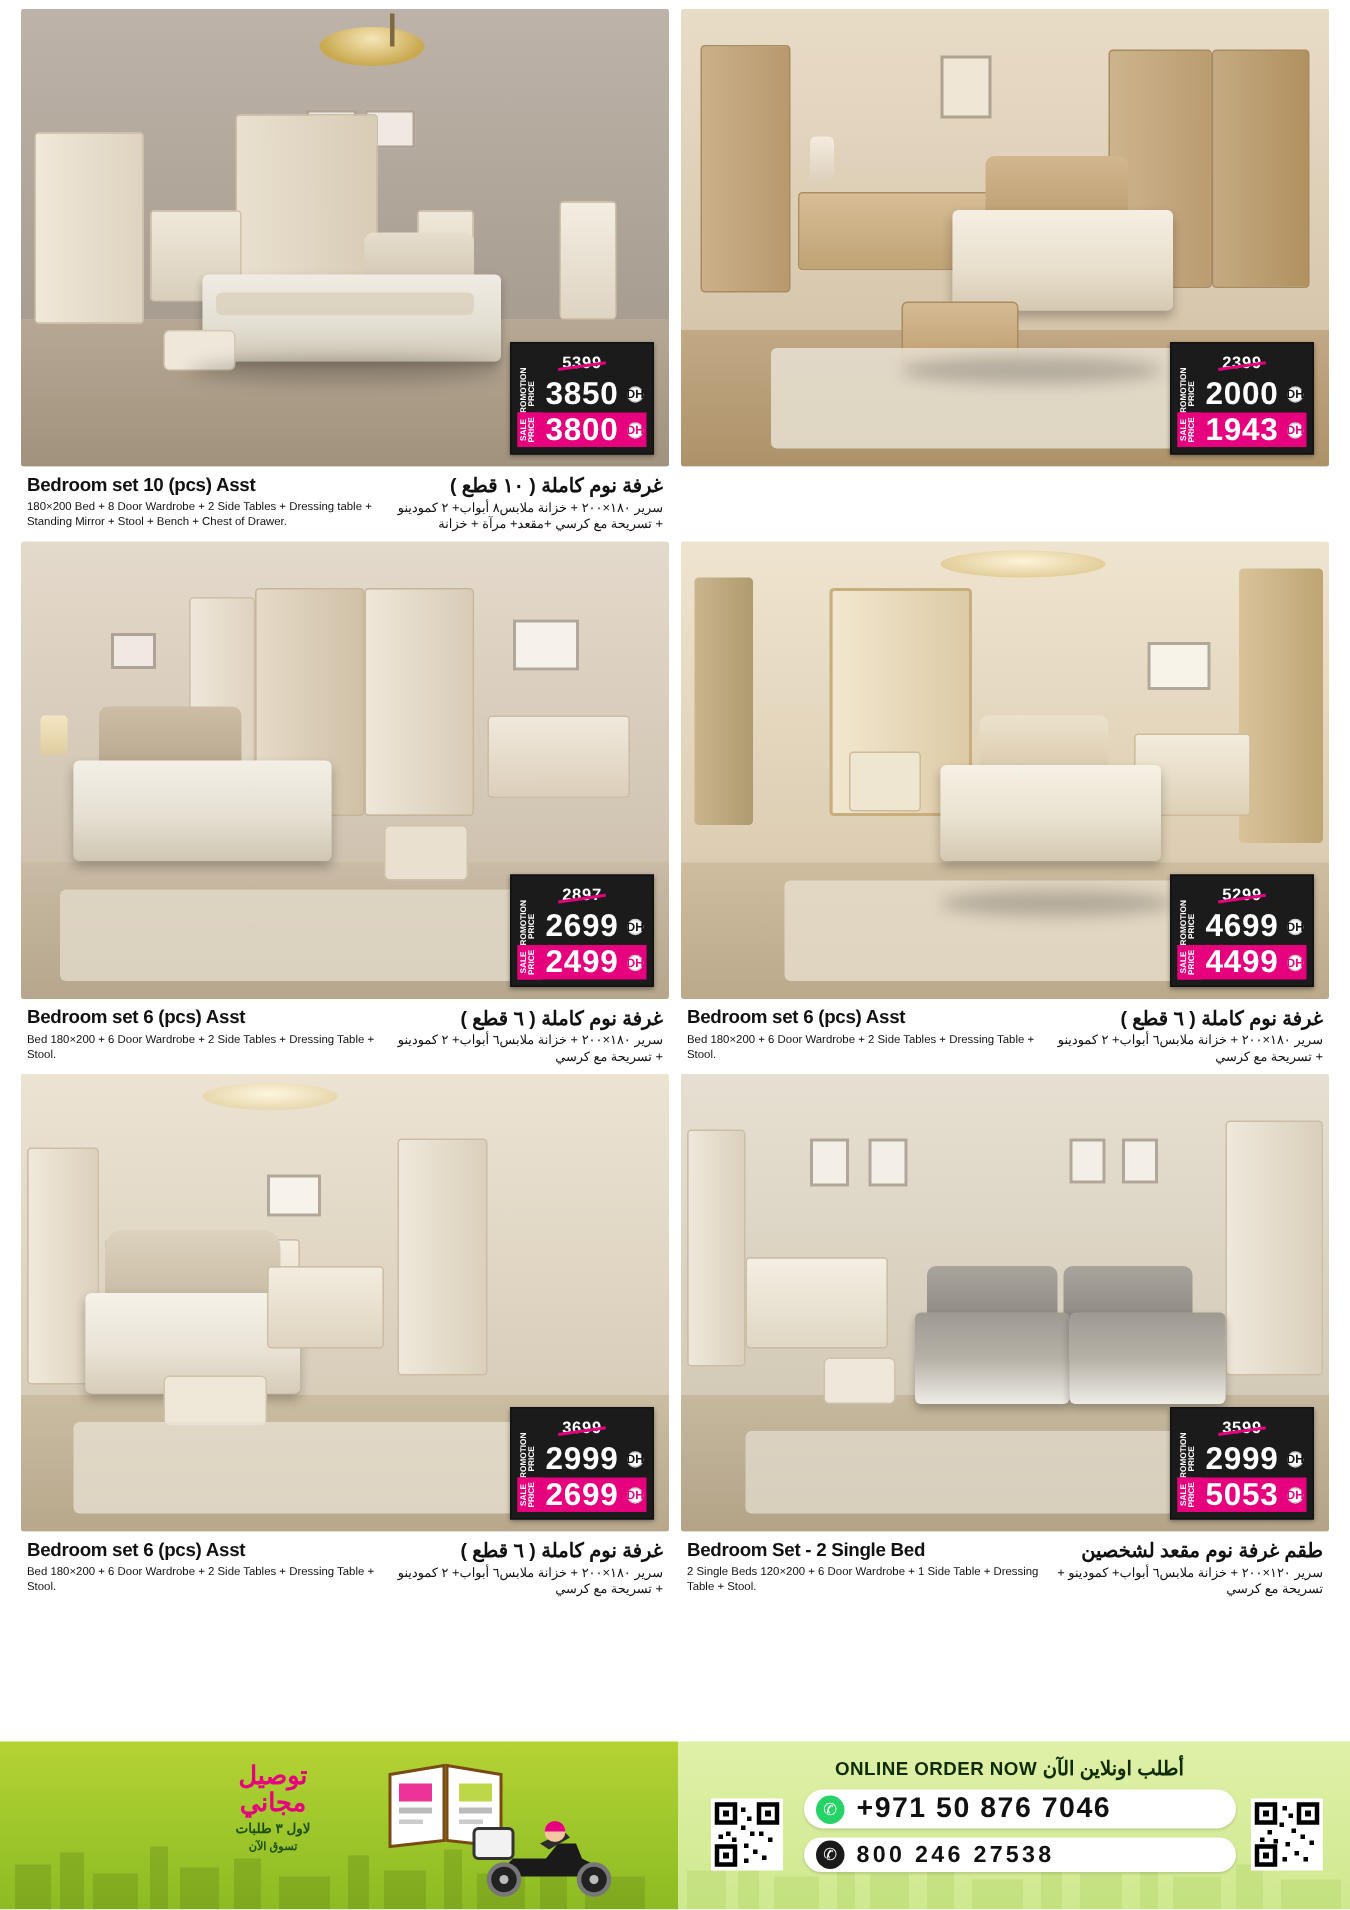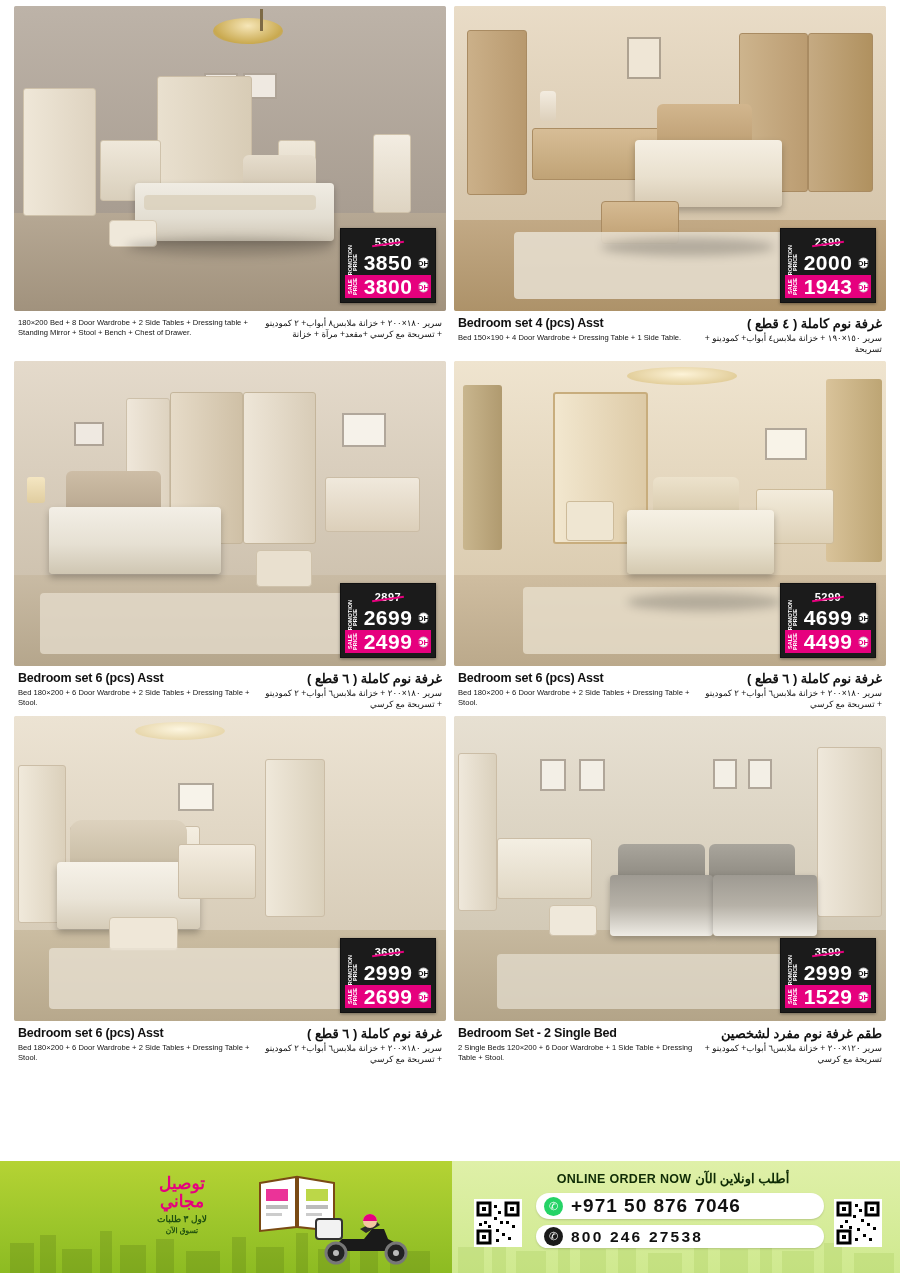--- a/index.html
+++ b/index.html
@@ -223,20 +223,24 @@
             <span class="dh">DH</span>
           </div>
           <div class="row-sale">
             <span class="tag">SALE PRICE</span>
             <span class="num">3800</span>
             <span class="dh">DH</span>
           </div>
         </div>
       </div>
       <div class="cap">
+        <div class="cap-titles">
+          <div class="title-en">Bedroom set 10 (pcs) Asst</div>
+          <div class="title-ar">غرفة نوم كاملة ( ١٠ قطع )</div>
+        </div>
         <div class="cap-desc">
           <div class="desc-en">180×200 Bed + 8 Door Wardrobe + 2 Side Tables + Dressing table + Standing Mirror + Stool + Bench + Chest of Drawer.</div>
           <div class="desc-ar">سرير ١٨٠×٢٠٠ + خزانة ملابس٨ أبواب+ ٢ كمودينو + تسريحة مع كرسي +مقعد+ مرآة + خزانة</div>
         </div>
       </div>
     </div>
 
     <div class="card">
       <div class="photo-wrap">
         <div class="photo" style="background:linear-gradient(180deg,#e3d6c2 0%,#d8c9b2 60%,#c9b89e 100%);">
@@ -261,30 +265,20 @@
           <div class="row-promo">
             <span class="tag">PROMOTION PRICE</span>
             <span class="num">2000</span>
             <span class="dh">DH</span>
           </div>
           <div class="row-sale">
             <span class="tag">SALE PRICE</span>
             <span class="num">1943</span>
             <span class="dh">DH</span>
           </div>
-        </div>
-      </div>
-      <div class="cap">
-        <div class="cap-titles">
-          <div class="title-en">Bedroom set 4 (pcs) Asst</div>
-          <div class="title-ar">غرفة نوم كاملة ( ٤ قطع )</div>
-        </div>
-        <div class="cap-desc">
-          <div class="desc-en">Bed 150×190 + 4 Door Wardrobe + Dressing Table + 1 Side Table.</div>
-          <div class="desc-ar">سرير ١٥٠×١٩٠ + خزانة ملابس٤ أبواب+ كمودينو + تسريحة</div>
         </div>
       </div>
     </div>
 
     <div class="card">
       <div class="photo-wrap">
         <div class="photo" style="background:linear-gradient(180deg,#ded4c6 0%,#d2c6b4 60%,#c3b6a1 100%);">
           <div class="room">
             <div class="wall" style="background:linear-gradient(180deg,#e4dacb,#cfc3b0);height:70%;"></div>
             <div class="floor" style="background:linear-gradient(180deg,#c9bba4,#b5a68c);height:30%;"></div>
@@ -440,29 +434,29 @@
         </div>
         <div class="price-badge">
           <div class="was">3599</div>
           <div class="row-promo">
             <span class="tag">PROMOTION PRICE</span>
             <span class="num">2999</span>
             <span class="dh">DH</span>
           </div>
           <div class="row-sale">
             <span class="tag">SALE PRICE</span>
-            <span class="num">1529</span>
+            <span class="num">5053</span>
             <span class="dh">DH</span>
           </div>
         </div>
       </div>
       <div class="cap">
         <div class="cap-titles">
           <div class="title-en">Bedroom Set - 2 Single Bed</div>
-          <div class="title-ar">طقم غرفة نوم مفرد لشخصين</div>
+          <div class="title-ar">طقم غرفة نوم مقعد لشخصين</div>
         </div>
         <div class="cap-desc">
           <div class="desc-en">2 Single Beds 120×200 + 6 Door Wardrobe + 1 Side Table + Dressing Table + Stool.</div>
           <div class="desc-ar">سرير ١٢٠×٢٠٠ + خزانة ملابس٦ أبواب+ كمودينو + تسريحة مع كرسي</div>
         </div>
       </div>
     </div>
 
   </div>
 

